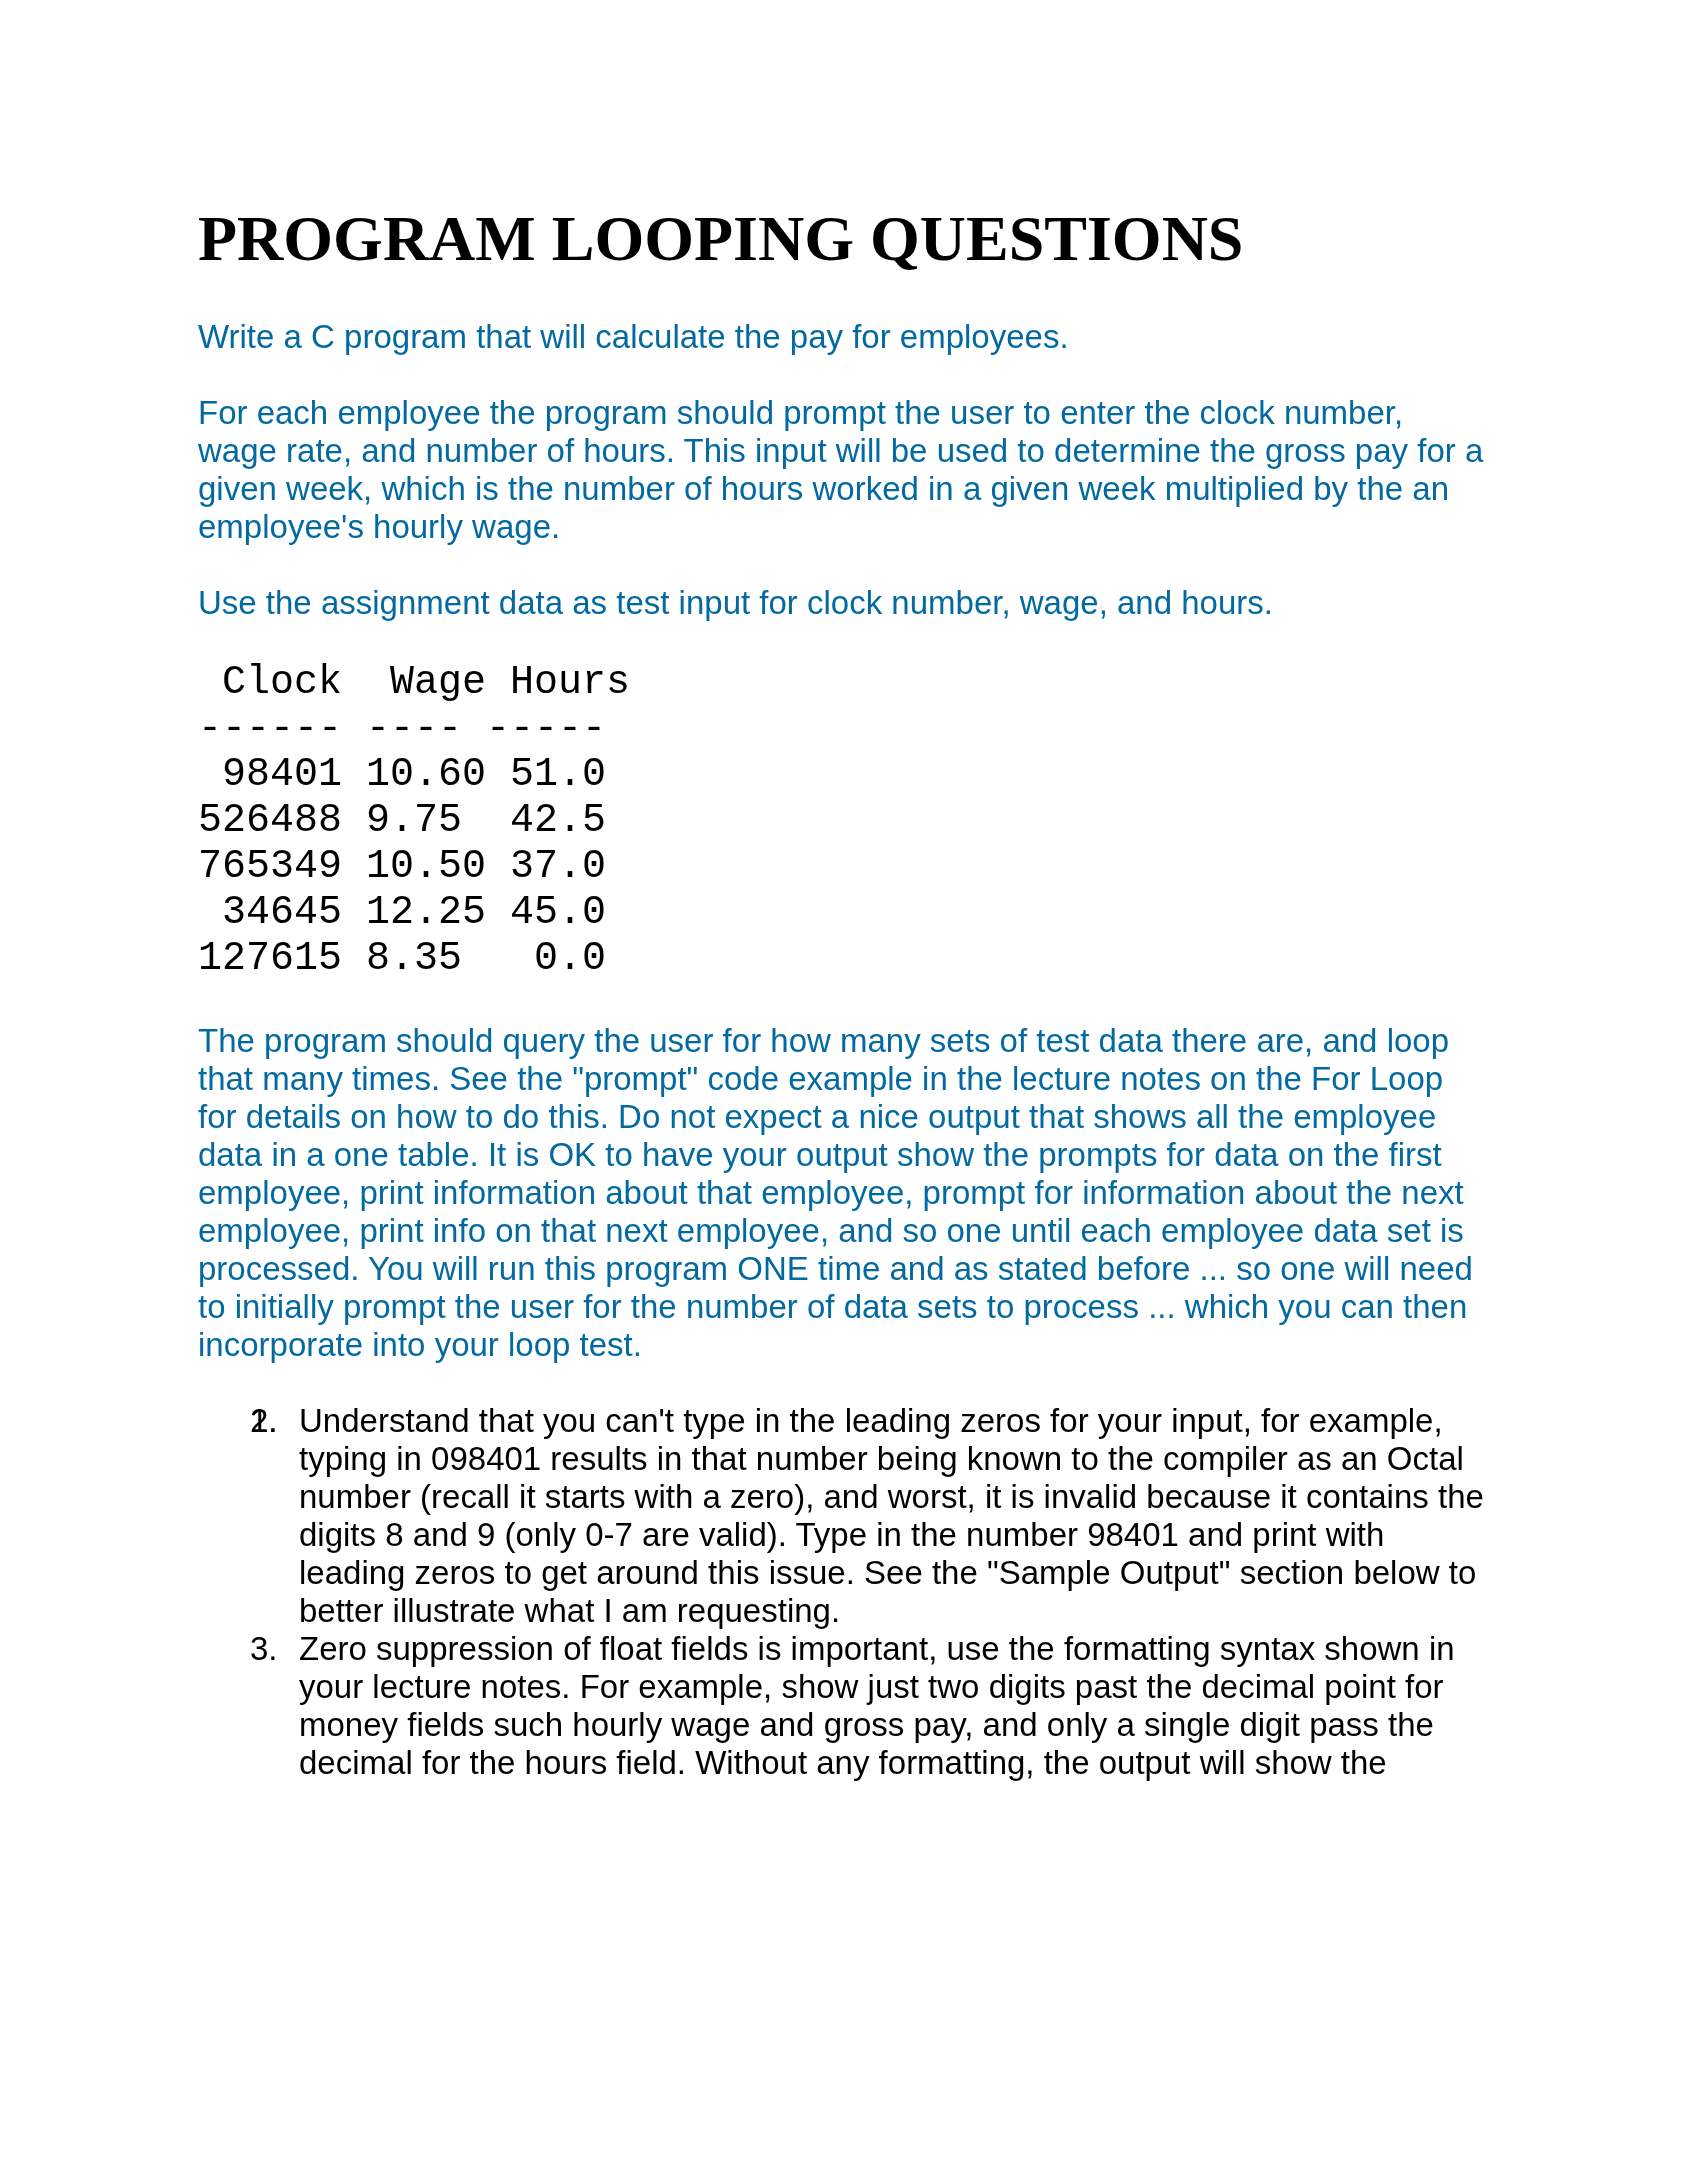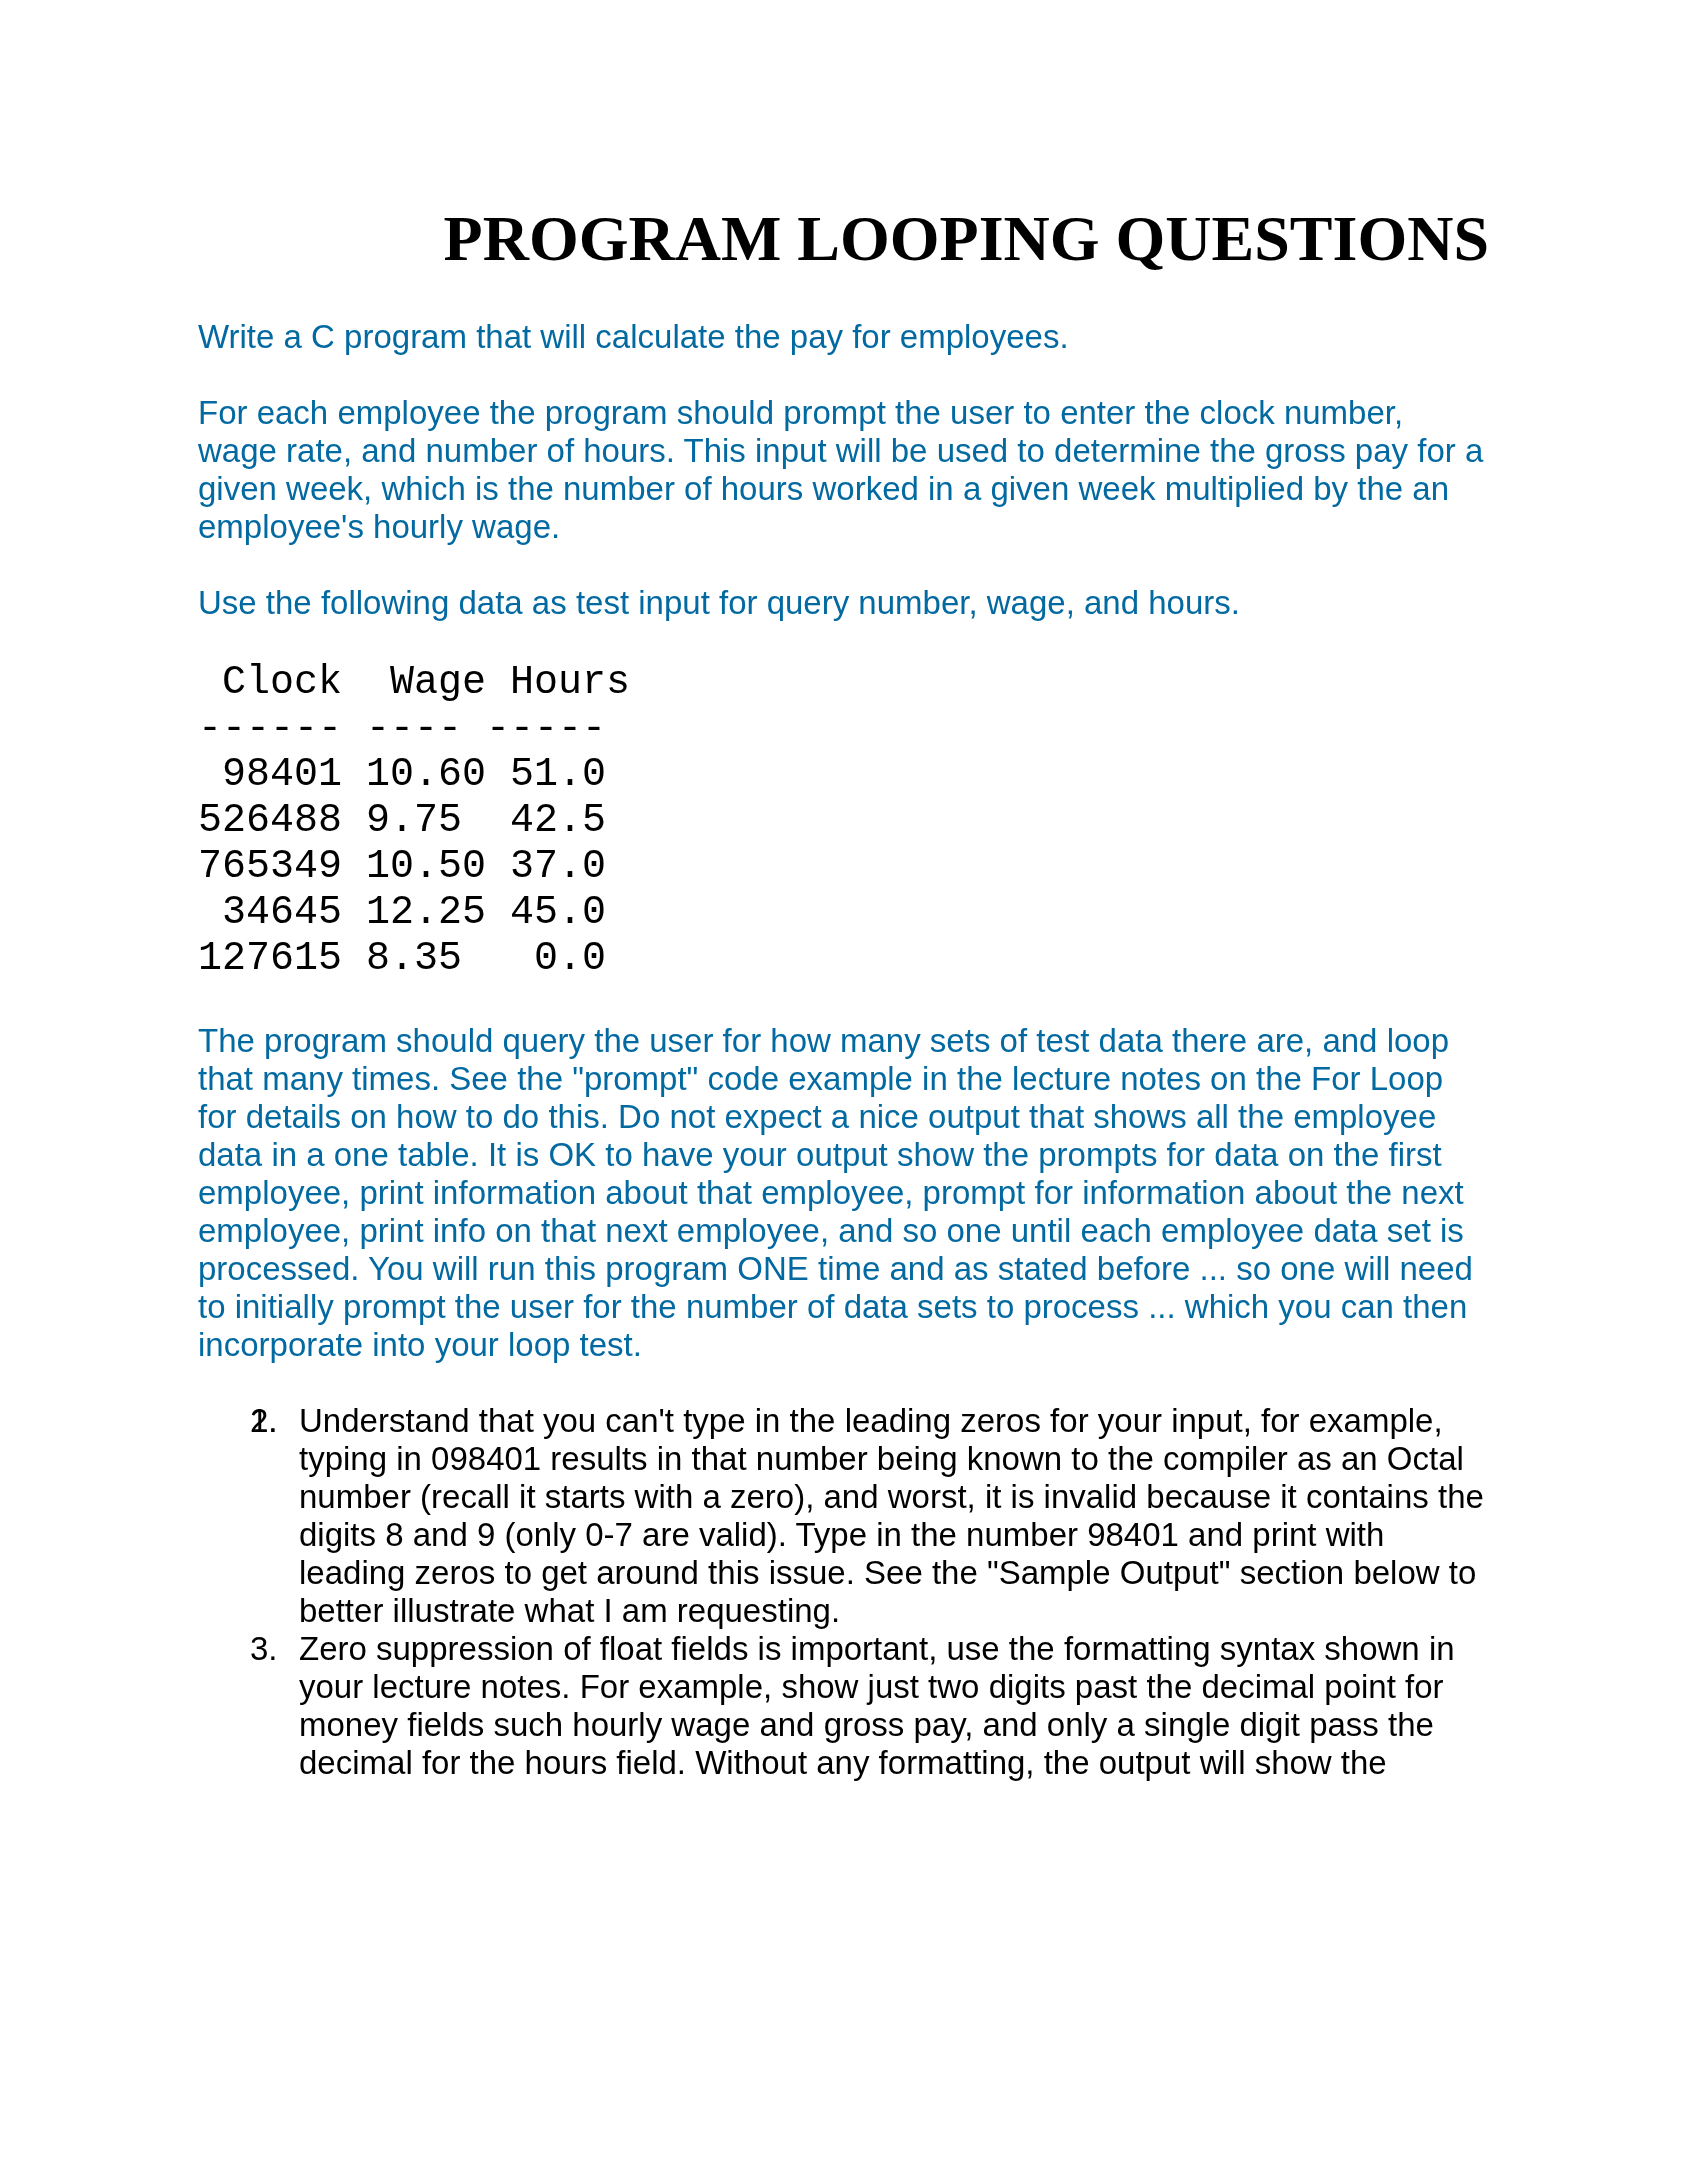--- a/index.html
+++ b/index.html
@@ -17,21 +17,20 @@
     overflow: hidden;
     color: #000000;
   }
   h1.doc-title {
     font-family: "Liberation Serif", serif;
     font-weight: bold;
     font-size: 64px;
     line-height: 1.05;
     margin: 0 0 46px 0;
     color: #000000;
-    text-align: right;
   }
   p.body-para {
     font-family: "Liberation Sans", sans-serif;
     font-size: 33px;
     line-height: 38px;
     margin: 0 0 38px 0;
     color: #0369a1;
   }
   pre.data-block {
     font-family: "Liberation Mono", "DejaVu Sans Mono", monospace;
@@ -68,21 +67,21 @@
 <body>
 
 <div class="page">
 
   <h1 class="doc-title">PROGRAM LOOPING QUESTIONS</h1>
 
   <p class="body-para">Write a C program that will calculate the pay for employees.</p>
 
   <p class="body-para">For each employee the program should prompt the user to enter the clock number, wage rate, and number of hours. This input will be used to determine the gross pay for a given week, which is the number of hours worked in a given week multiplied by the an employee's hourly wage.</p>
 
-  <p class="body-para">Use the following data as test input for query number, wage, and hours.</p>
+  <p class="body-para">Use the assignment data as test input for clock number, wage, and hours.</p>
 
   <pre class="data-block"> Clock  Wage Hours
 ------ ---- -----
  98401 10.60 51.0
 526488 9.75  42.5
 765349 10.50 37.0
  34645 12.25 45.0
 127615 8.35   0.0</pre>
 
   <p class="body-para">The program should query the user for how many sets of test data there are, and loop that many times. See the "prompt" code example in the lecture notes on the For Loop for details on how to do this.  Do not expect a nice output that shows all the employee data in a one table. It is OK to have your output show the prompts for data on the first employee, print information about that employee, prompt for information about the next employee, print info on that next employee, and so one until each employee data set is processed. You will run this program ONE time and as stated before ... so one will need to initially prompt the user for the number of data sets to process ... which you can then incorporate into your loop test.</p>

